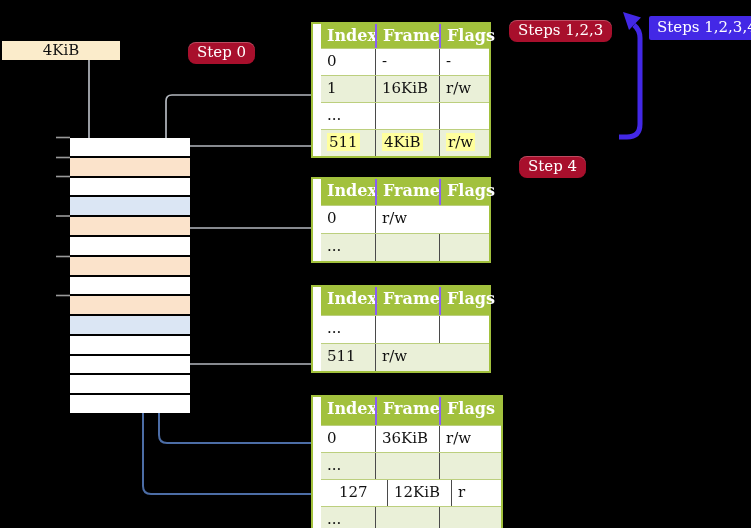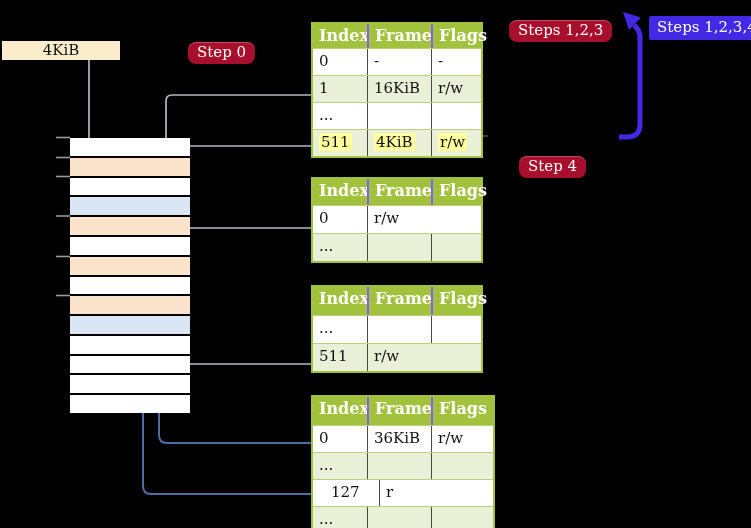--- a/index.html
+++ b/index.html
@@ -13,21 +13,21 @@
              display:flex;align-items:center;justify-content:center;font-size:15px;border-radius:0;}
   
   .memcol{position:absolute;left:70px;top:138px;width:120px;height:275px;background:#000;
           display:grid;grid-template-rows:repeat(14,1fr);row-gap:2px;}
   .memrow{width:100%;}
   .memrow.white{background:#fff;}
   .memrow.peach{background:var(--peach);}
   .memrow.blue{background:var(--blue-row);}
   
   .ptable{position:absolute;border:2px solid var(--tbl-green);background:#fff;}
-  .ptable .row{display:grid;grid-template-columns:54px 64px 50px;}
+  .ptable .row{display:grid;grid-template-columns:54px 64px 50px;margin-left:8px;}
   .ptable .row.hdr{background:var(--tbl-green);}
   .ptable .row.hdr .cell{color:#fff;font-weight:bold;font-size:16px;border-left:2px solid #8b5cf6;
                          padding:2px 0 0 6px;}
   .ptable .row.hdr .cell:first-child{border-left:none;}
   .ptable .row.body .cell{font-size:15px;color:#111;padding:3px 0 0 6px;border-left:1px solid #4a4a4a;}
   .ptable .row.body .cell:first-child{border-left:none;}
   .ptable .row.body{border-top:1px solid #bccf7e;}
   .ptable .row.body.shade{background:var(--row-green);}
   .ptable .hl{background:var(--hl-yellow);padding:0 2px;}
   svg{position:absolute;left:0;top:0;pointer-events:none;}
@@ -169,20 +169,21 @@
         <div class="cell"><span>36KiB</span></div>
         <div class="cell"><span>r/w</span></div>
       </div>
       <div class="row body shade" style="height: 26px;">
         <div class="cell"><span>...</span></div>
         <div class="cell"></div>
         <div class="cell"></div>
       </div>
       <div class="row body" style="height: 26px; padding-left: 12px;">
         <div class="cell"><span>127</span></div>
+        <div class="cell"><span>12KiB</span></div>
         <div class="cell"><span>r</span></div>
       </div>
       <div class="row body shade" style="height: 26px;">
         <div class="cell"><span>...</span></div>
         <div class="cell"></div>
         <div class="cell"></div>
       </div>
     </div>
 
 </div>

